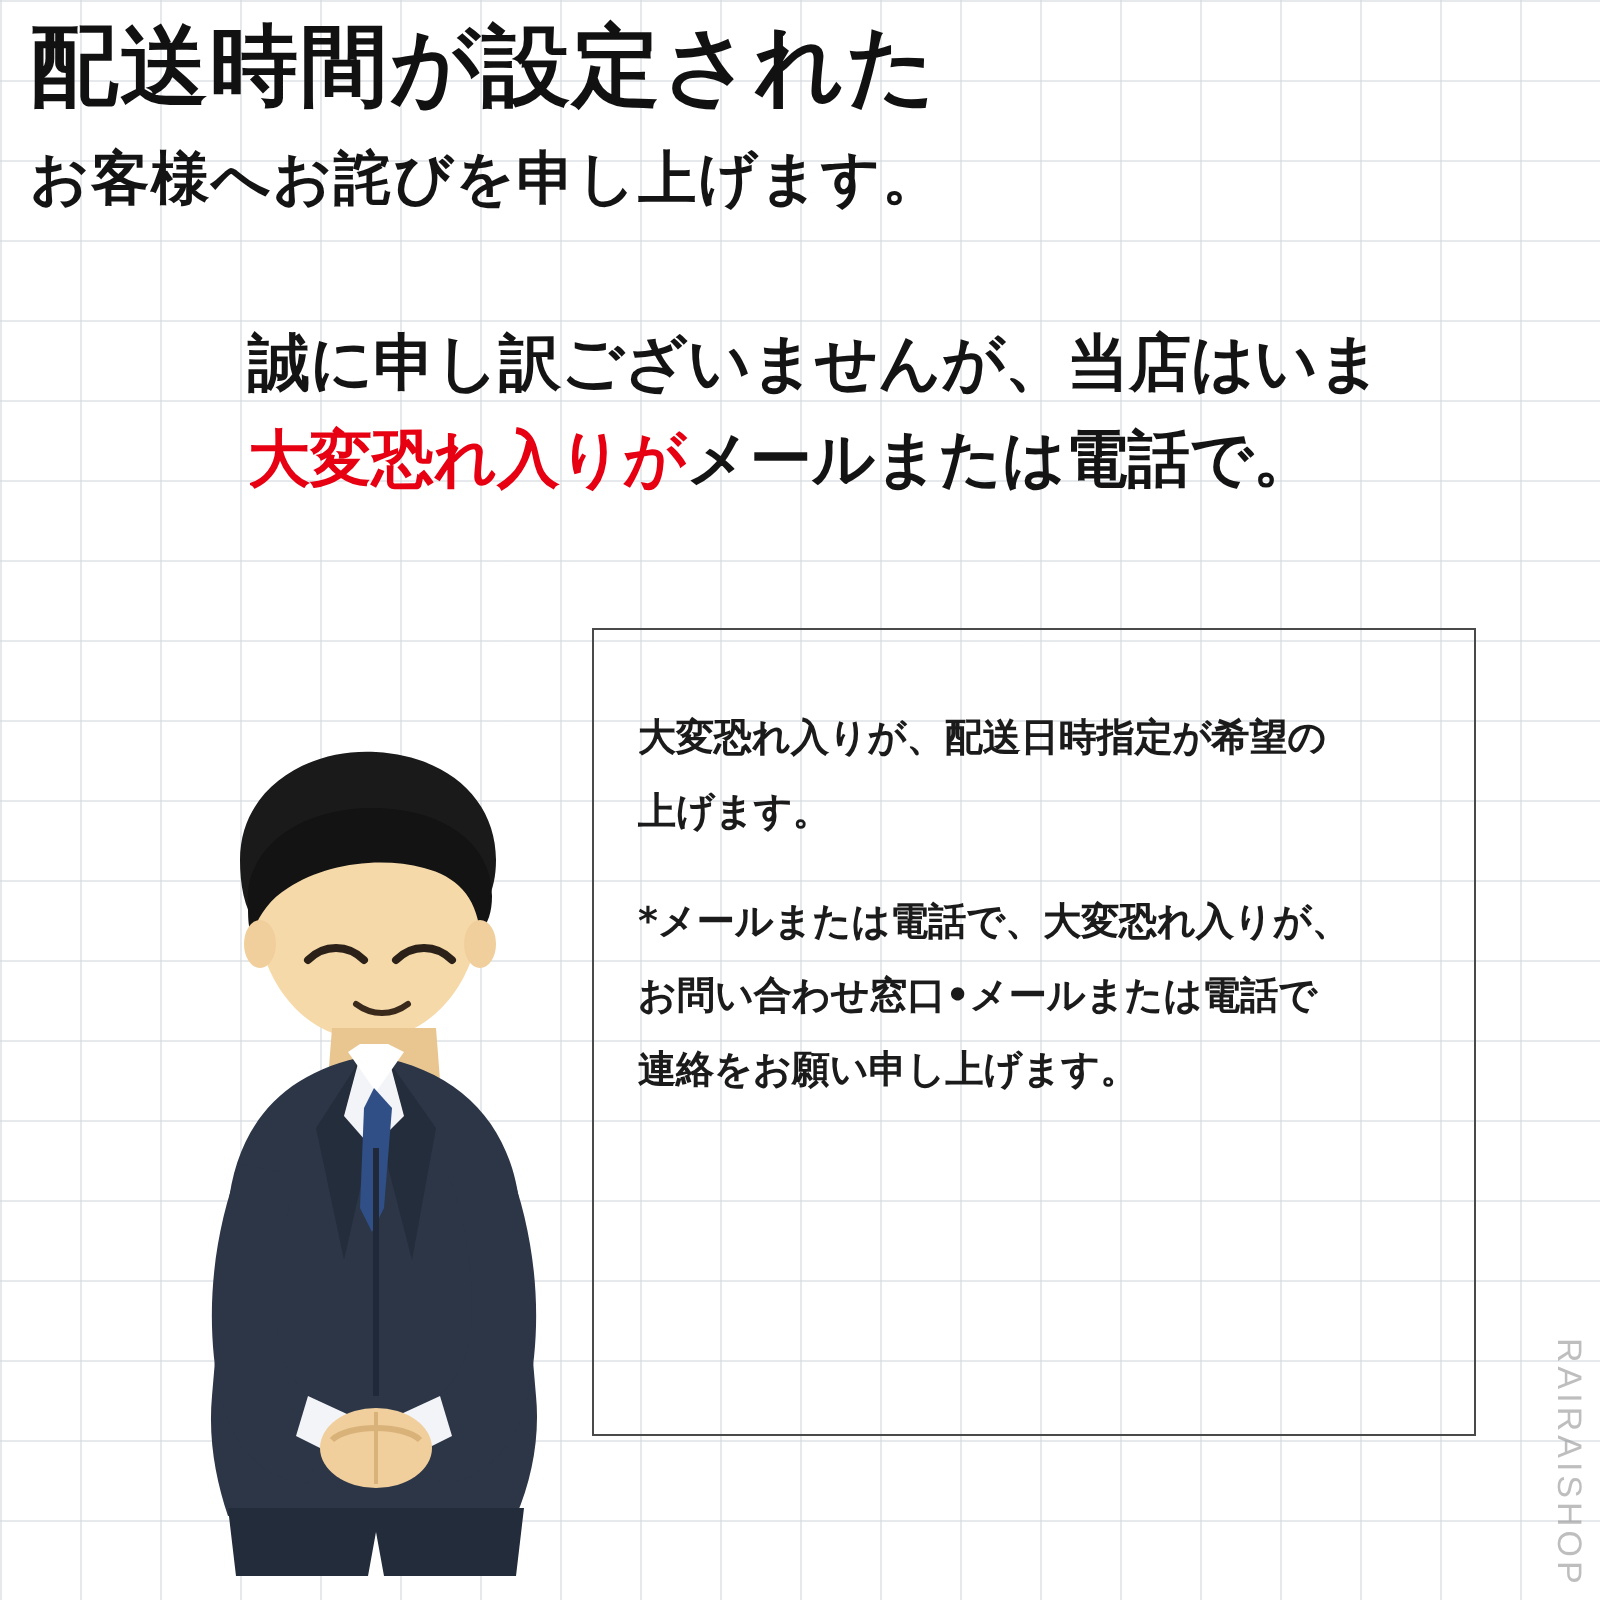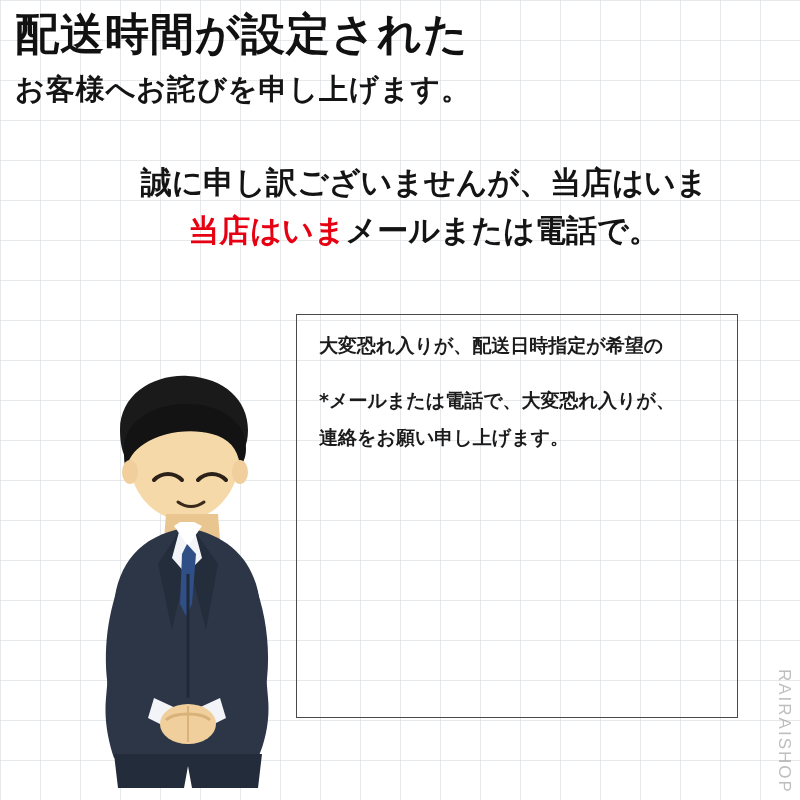--- a/index.html
+++ b/index.html
@@ -52,21 +52,20 @@
     line-height: 1.25;
     white-space: nowrap;
   }
 
   
   .lead {
     position: absolute;
     top: 158px;
     left: 124px;
     width: 600px;
-    text-align: center;
   }
   .lead-line {
     font-family: "DejaVu Sans", "Liberation Sans", sans-serif;
     font-weight: 700;
     font-size: 31px;
     color: #141414;
     line-height: 1.55;
     white-space: nowrap;
   }
   .hl-red {
@@ -85,21 +84,21 @@
   
   .note-box {
     position: absolute;
     left: 296px;
     top: 314px;
     width: 442px;
     height: 404px;
     border: 1px solid #4a4a4a;
     background: transparent;
     box-sizing: border-box;
-    padding: 12px 22px 0 22px;
+    padding: 36px 22px 0 22px;
   }
   .note-line {
     font-family: "DejaVu Sans", "Liberation Sans", sans-serif;
     font-size: 19px;
     font-weight: 700;
     color: #1b1b1b;
     line-height: 1.95;
     white-space: nowrap;
   }
   .note-gap {
@@ -121,21 +120,21 @@
 
 <div class="page">
 
   <div class="headline-wrap">
     <div class="headline-main">配送時間が設定された</div>
     <div class="headline-sub">お客様へお詫びを申し上げます。</div>
   </div>
 
   <div class="lead">
     <div class="lead-line">誠に申し訳ございませんが、当店はいま</div>
-    <div class="lead-line"><span class="hl-red">当店はいま</span><span>メールまたは電話で。</span></div>
+    <div class="lead-line"><span class="hl-red">大変恐れ入りが</span><span>メールまたは電話で。</span></div>
   </div>
 
   <div class="person">
     <svg width="240" height="420" viewBox="0 0 240 420" xmlns="http://www.w3.org/2000/svg" aria-hidden="true">
 
       <g>
 
         <path d="M58 62 C58 26 92 6 126 8 C162 10 186 32 186 62 C186 78 180 88 172 94 C168 70 150 56 122 56 C94 56 72 70 66 94 C60 86 58 74 58 62 Z" fill="#1a1a1a"></path>
 
         <path d="M66 84 C66 60 88 46 122 46 C156 46 178 62 178 86 C178 124 152 152 122 152 C92 152 66 124 66 84 Z" fill="#f6d9a8"></path>
@@ -181,20 +180,22 @@
       </g>
 
       <g>
         <path d="M52 386 L200 386 L196 420 L130 420 L126 398 L122 420 L56 420 Z" fill="#232c3a"></path>
       </g>
     </svg>
   </div>
 
   <div class="note-box">
     <div class="note-line">大変恐れ入りが、配送日時指定が希望の</div>
+    <div class="note-line">上げます。</div>
     <div class="note-gap"></div>
     <div class="note-line">*メールまたは電話で、大変恐れ入りが、</div>
+    <div class="note-line">お問い合わせ窓口•メールまたは電話で</div>
     <div class="note-line">連絡をお願い申し上げます。</div>
   </div>
 
   <div class="watermark-inner">RAIRAISHOP</div>
 
 </div>
 
 </body></html>

